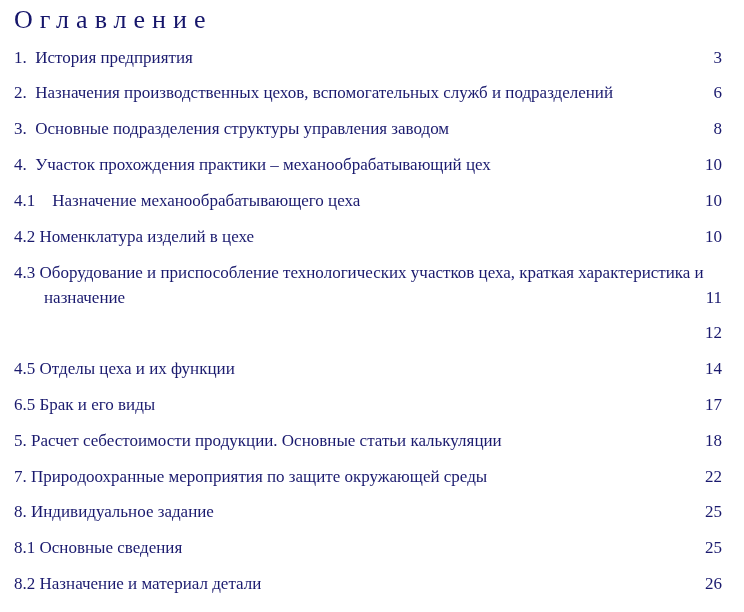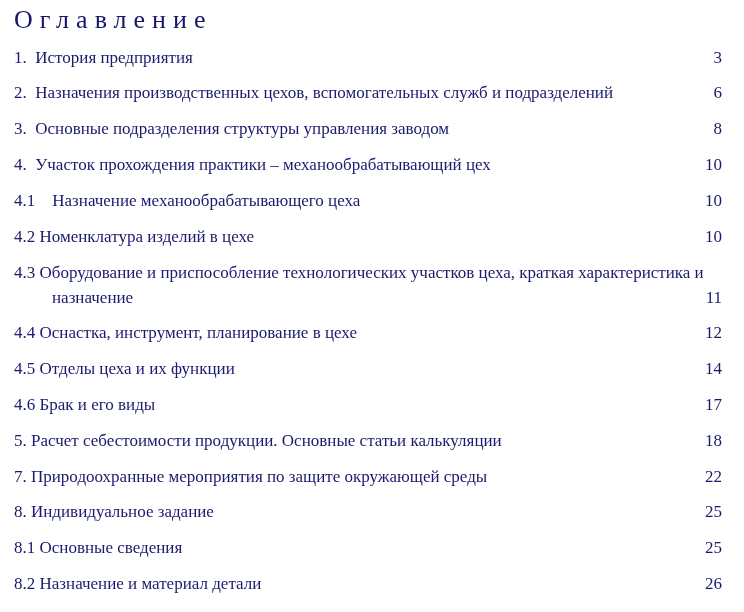--- a/index.html
+++ b/index.html
@@ -68,21 +68,20 @@
     display: block;
     text-indent: 0;
   }
   .toc-entry.wrap .secondline {
     display: flex;
     align-items: flex-start;
     padding-left: 30px;
   }
   .toc-entry.wrap .secondline .cont {
     flex: 0 1 auto;
-    margin-left: 8px;
   }
   .toc-entry.wrap .secondline .filler {
     flex: 1 1 auto;
   }
   .toc-entry.wrap .secondline .page-num {
     flex: 0 0 auto;
   }
   .sp-1 { margin-bottom: 10px; }
   .sp-2 { margin-bottom: 9px; }
 </style>
@@ -134,33 +133,32 @@
     <div class="toc-entry wrap sp-2">
       <span class="label"><span>4.3</span>&nbsp;<span>Оборудование и приспособление технологических участков цеха, краткая характеристика и</span></span>
       <span class="secondline">
         <span class="cont">назначение</span>
         <span class="filler"></span>
         <span class="page-num">11</span>
       </span>
     </div>
 
     <div class="toc-entry sp-1">
-      <span class="label"><span>4.4</span>&nbsp;<span>Оснастка, инструмент, планирование в цехе</span></span>
       <span class="filler"></span>
       <span class="page-num">12</span>
     </div>
 
     <div class="toc-entry sp-1">
       <span class="label"><span>4.5</span>&nbsp;<span>Отделы цеха и их функции</span></span>
       <span class="filler"></span>
       <span class="page-num">14</span>
     </div>
 
     <div class="toc-entry sp-1">
-      <span class="label"><span>4.6</span>&nbsp;<span>Брак и его виды</span></span>
+      <span class="label"><span>6.5</span>&nbsp;<span>Брак и его виды</span></span>
       <span class="filler"></span>
       <span class="page-num">17</span>
     </div>
 
     <div class="toc-entry sp-1">
       <span class="label"><span>5.</span>&nbsp;<span>Расчет себестоимости продукции. Основные статьи калькуляции</span></span>
       <span class="filler"></span>
       <span class="page-num">18</span>
     </div>
 

